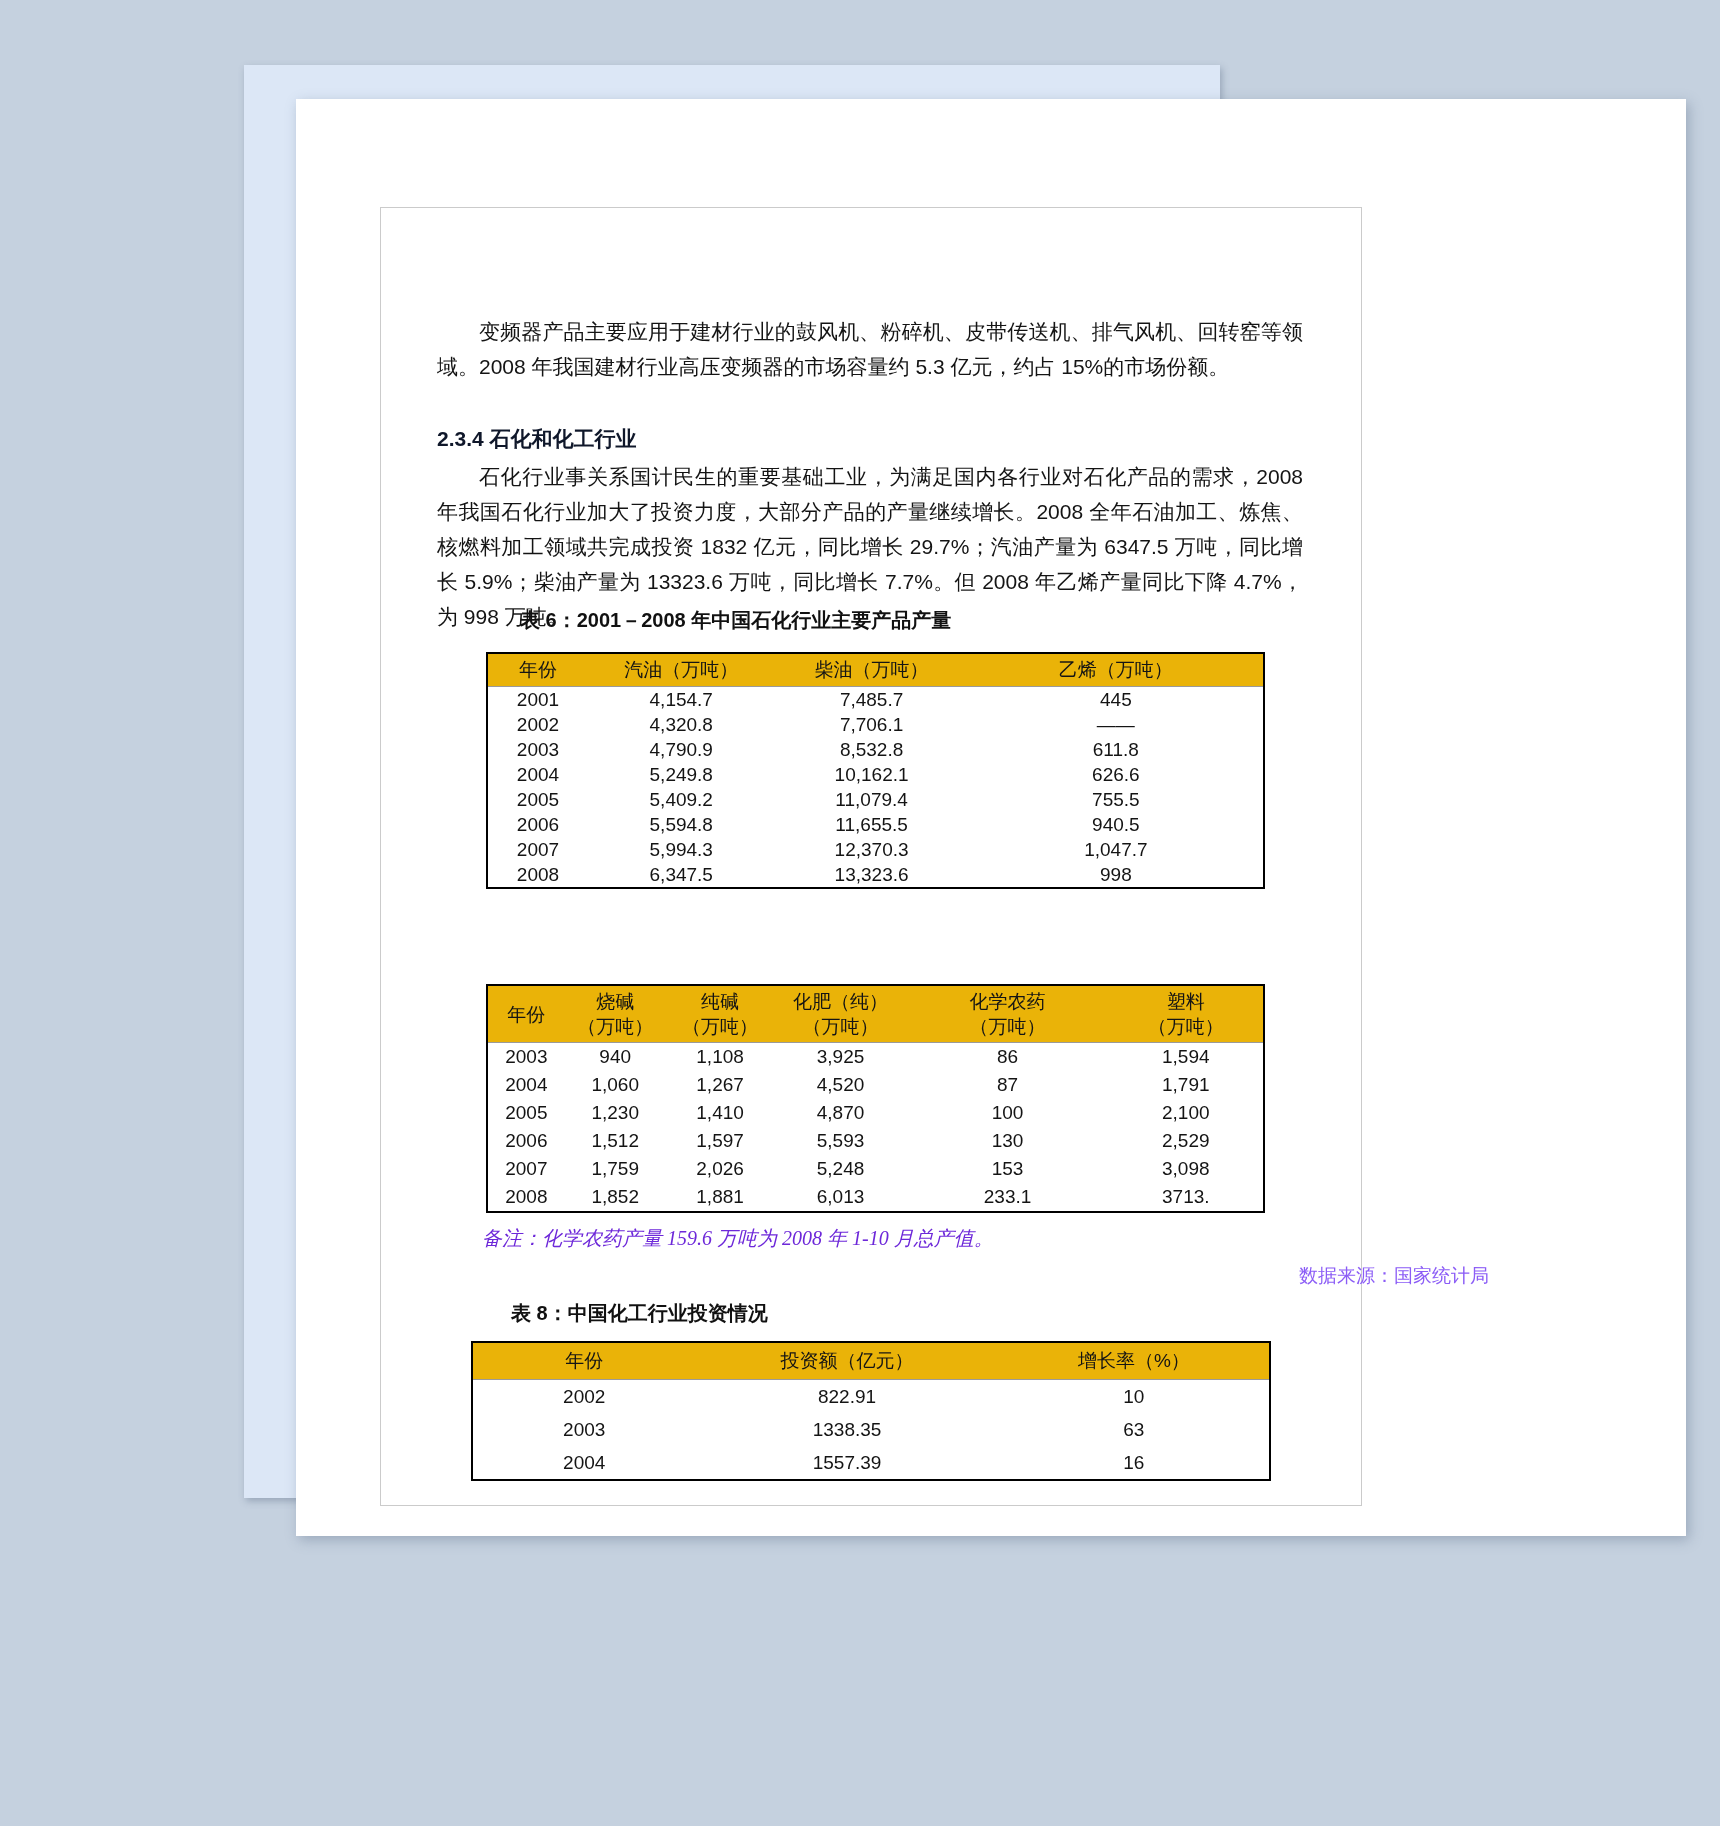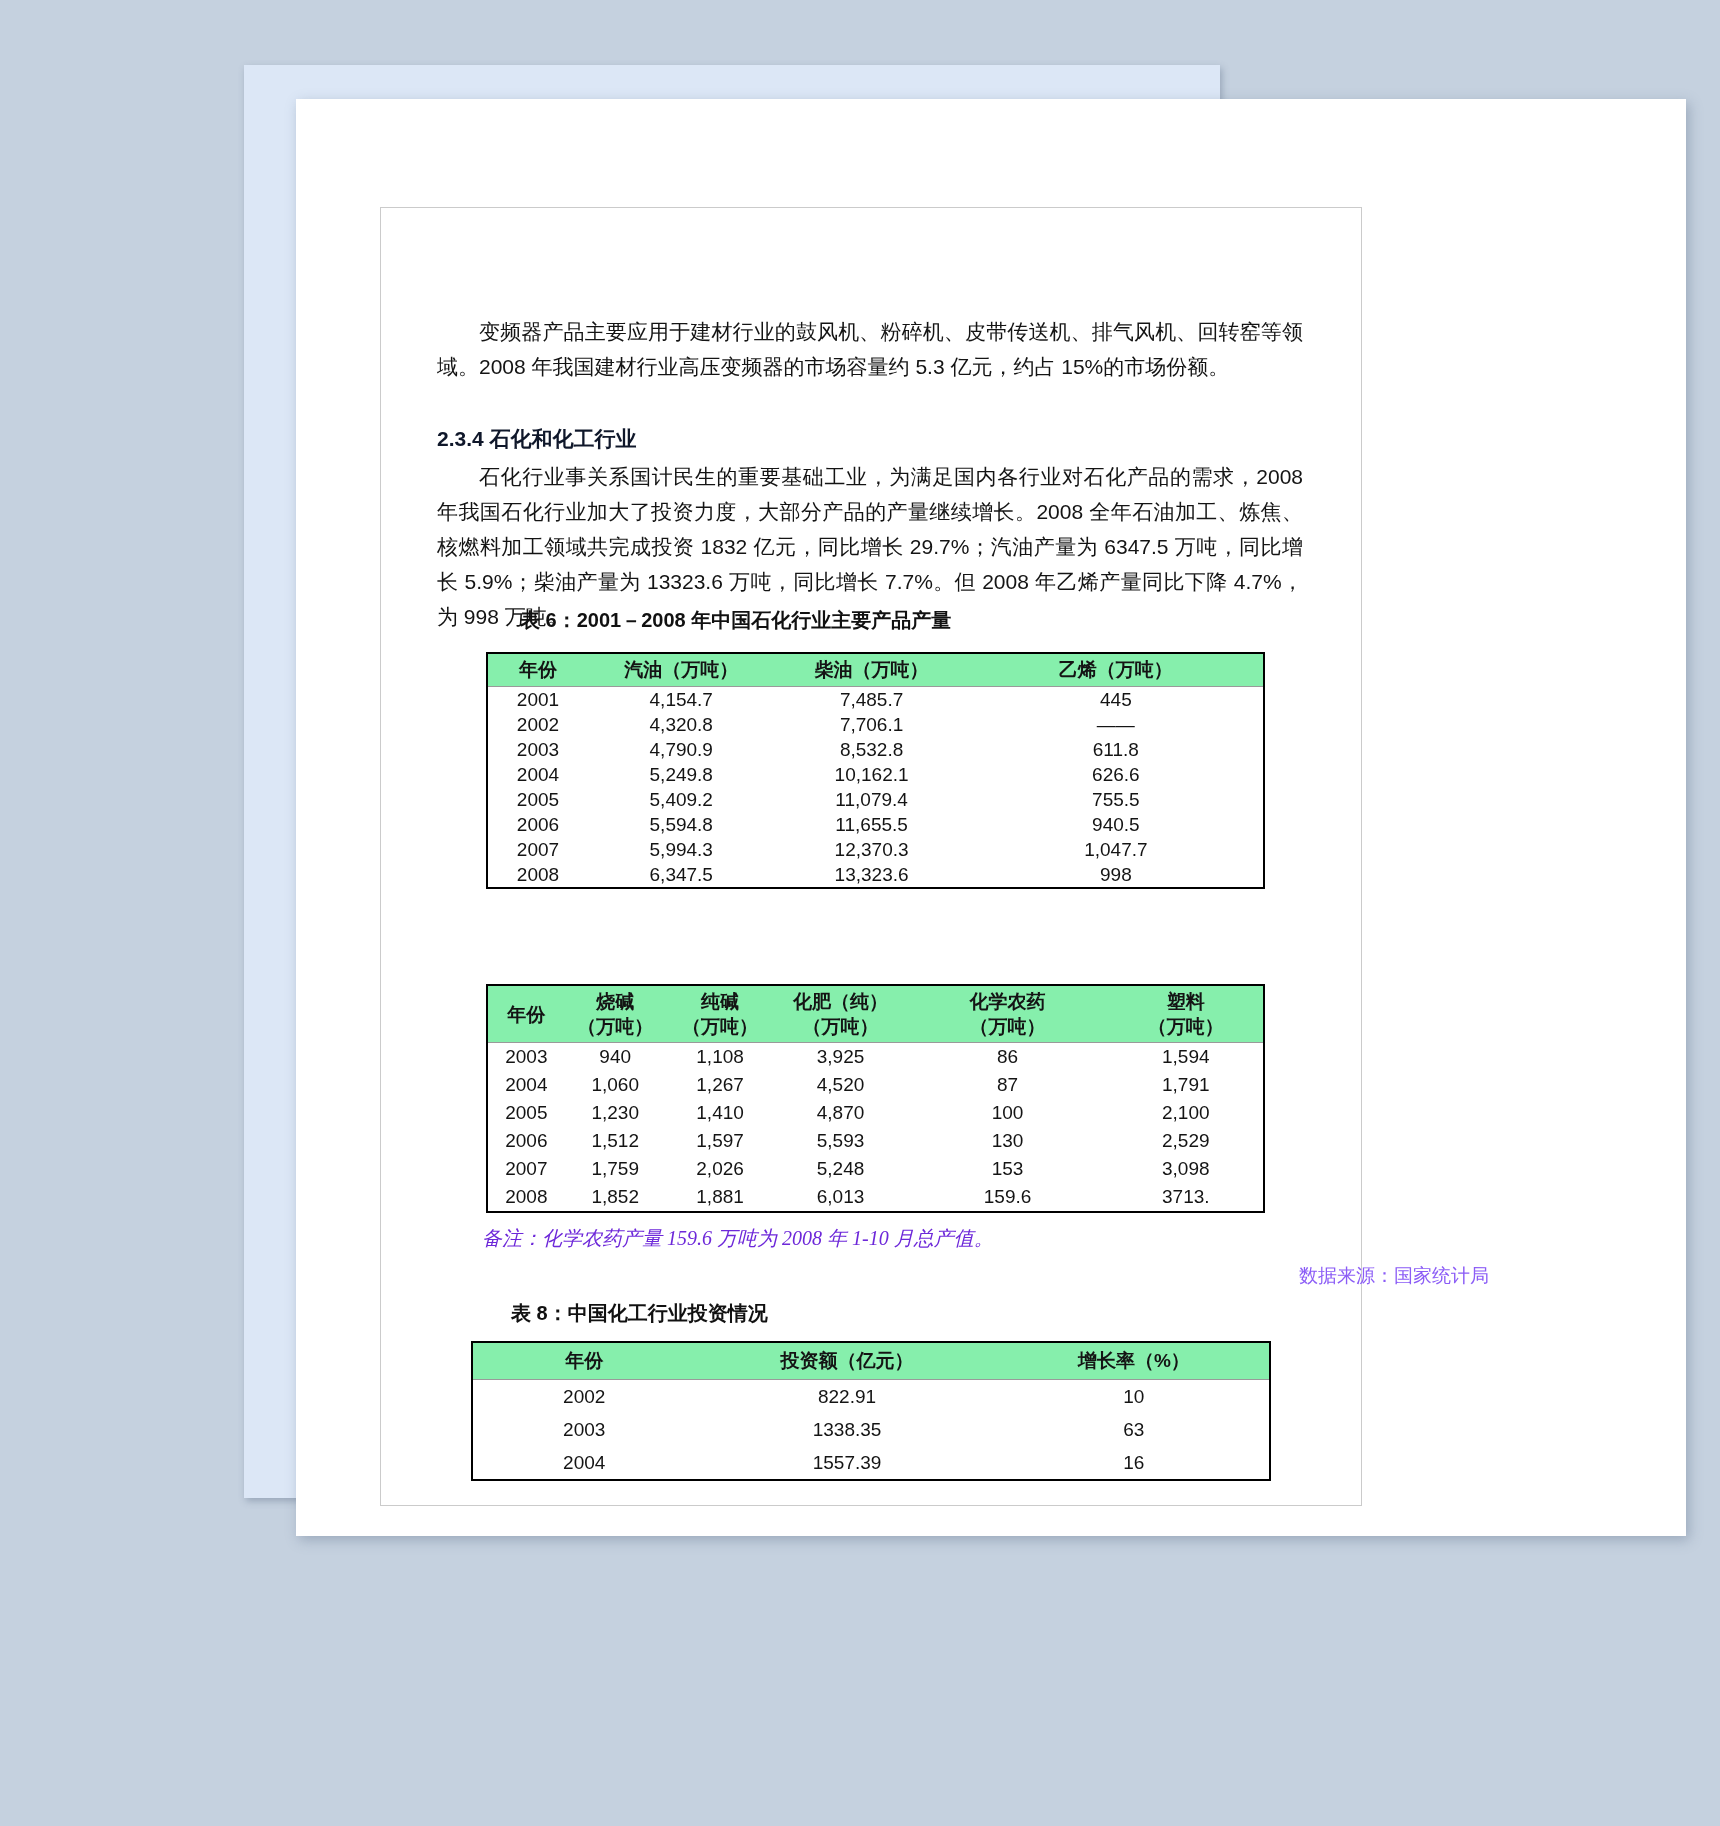--- a/index.html
+++ b/index.html
@@ -37,22 +37,22 @@
     position:absolute;font-size:20px;font-weight:bold;line-height:35px;color:#111;white-space:nowrap;padding-left:36px;
   }
   #cap6{left:188px;top:504px;}
   #cap7{left:186px;top:830px;}
   #cap8{left:179px;top:1197px;}
   table{
     position:absolute;border-collapse:collapse;table-layout:fixed;background:#fff;
     border:2px solid #000;
   }
   thead th{
-    background:#86efac;
-    font-weight:bold;
+    background:#eab308;
+    font-weight:normal;
     border-bottom:1px solid #9a9a9a;
     vertical-align:middle;
   }
   td,th{
     text-align:center;padding:0;font-size:19px;color:#141414;overflow:hidden;
   }
   #table6{left:190px;top:553px;width:779px;}
   #table6 thead th{height:32px;}
   #table6 td{height:25px;}
   #table7{left:190px;top:885px;width:779px;}
@@ -218,21 +218,21 @@
           <td>2,026</td>
           <td>5,248</td>
           <td>153</td>
           <td>3,098</td>
         </tr>
         <tr>
           <td>2008</td>
           <td>1,852</td>
           <td>1,881</td>
           <td>6,013</td>
-          <td>159.6</td>
+          <td>233.1</td>
           <td>3713.</td>
         </tr>
       </tbody>
   </table>
 
   <div class="remark">备注：化学农药产量 159.6 万吨为 2008 年 1-10 月总产值。</div>
 
   <div class="source">数据来源：国家统计局</div>
 
   <div class="caption" id="cap8">表 8：中国化工行业投资情况</div>

